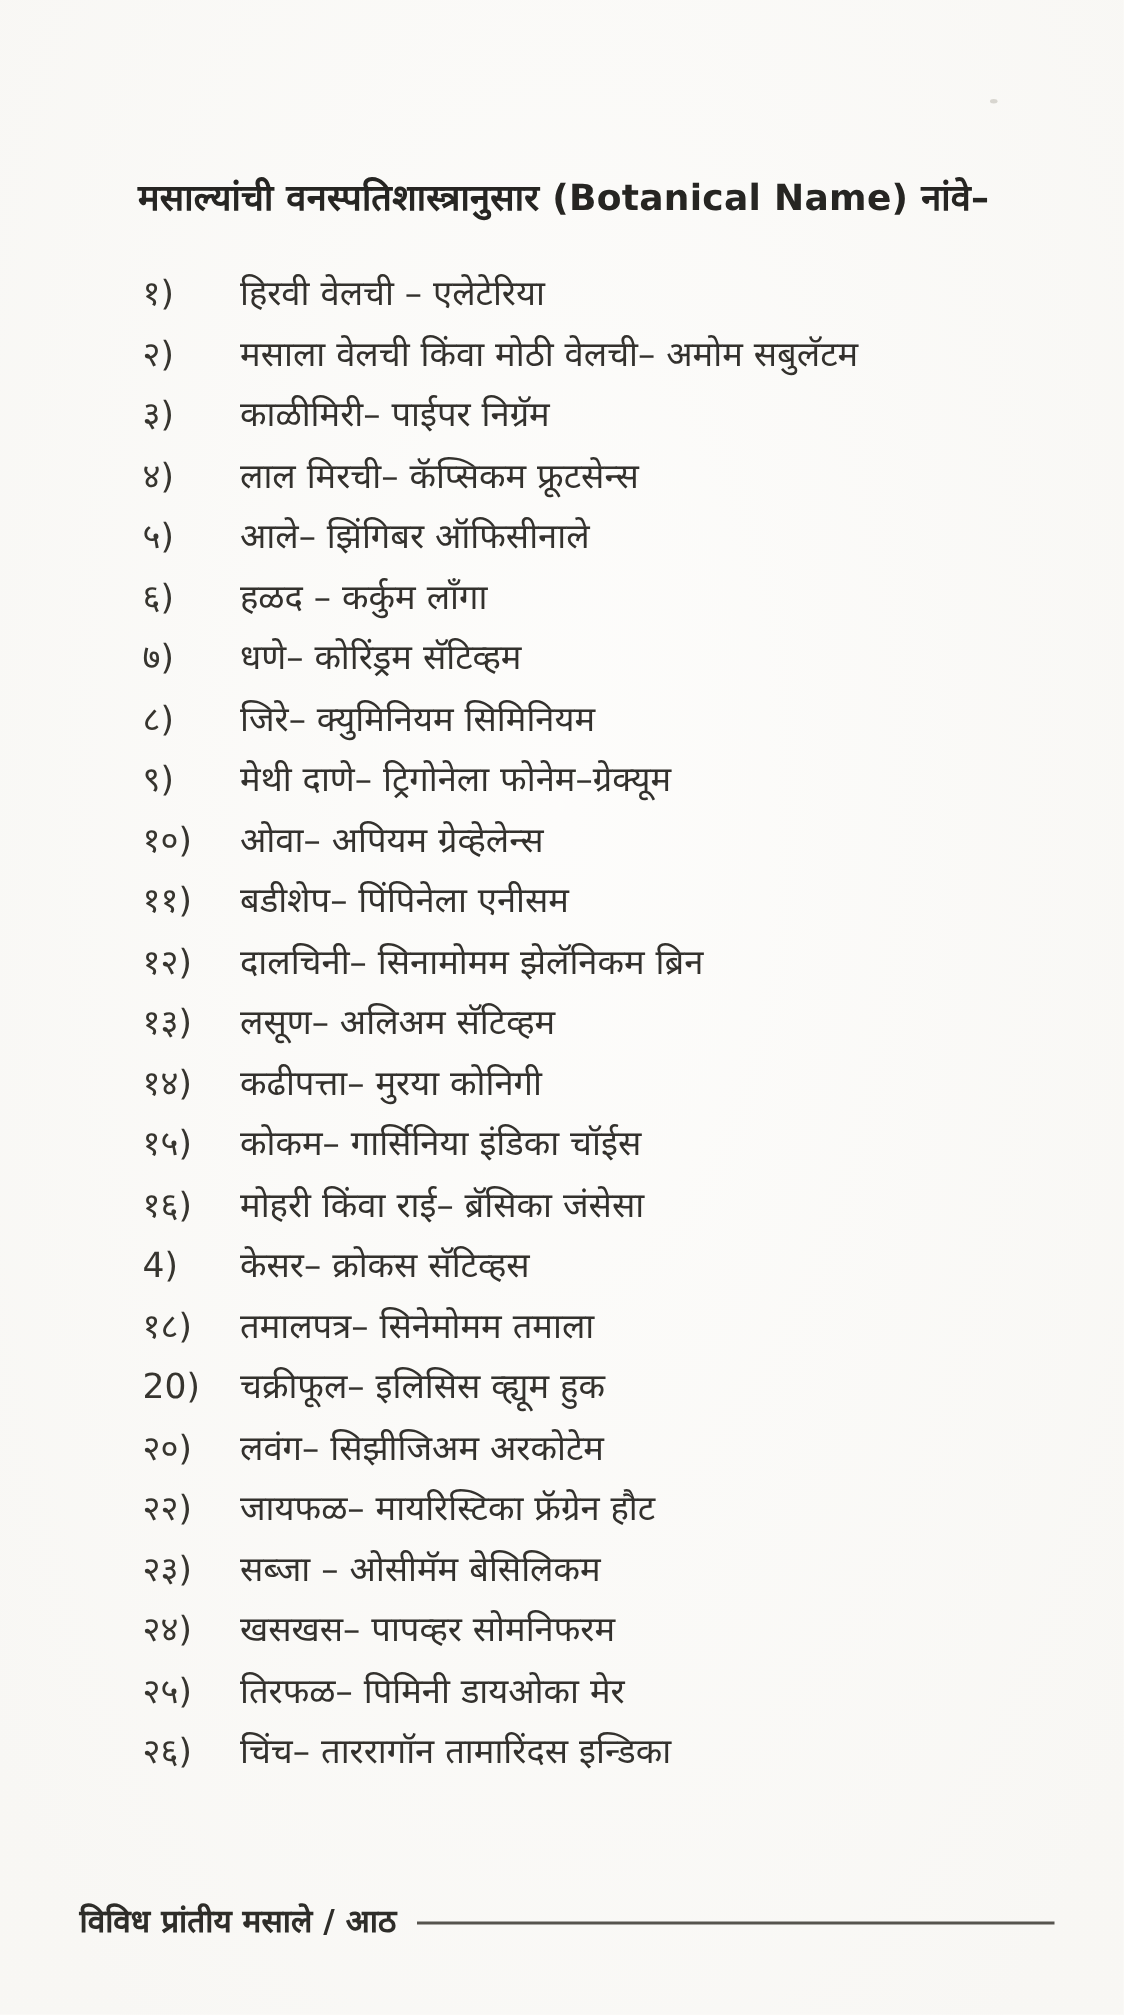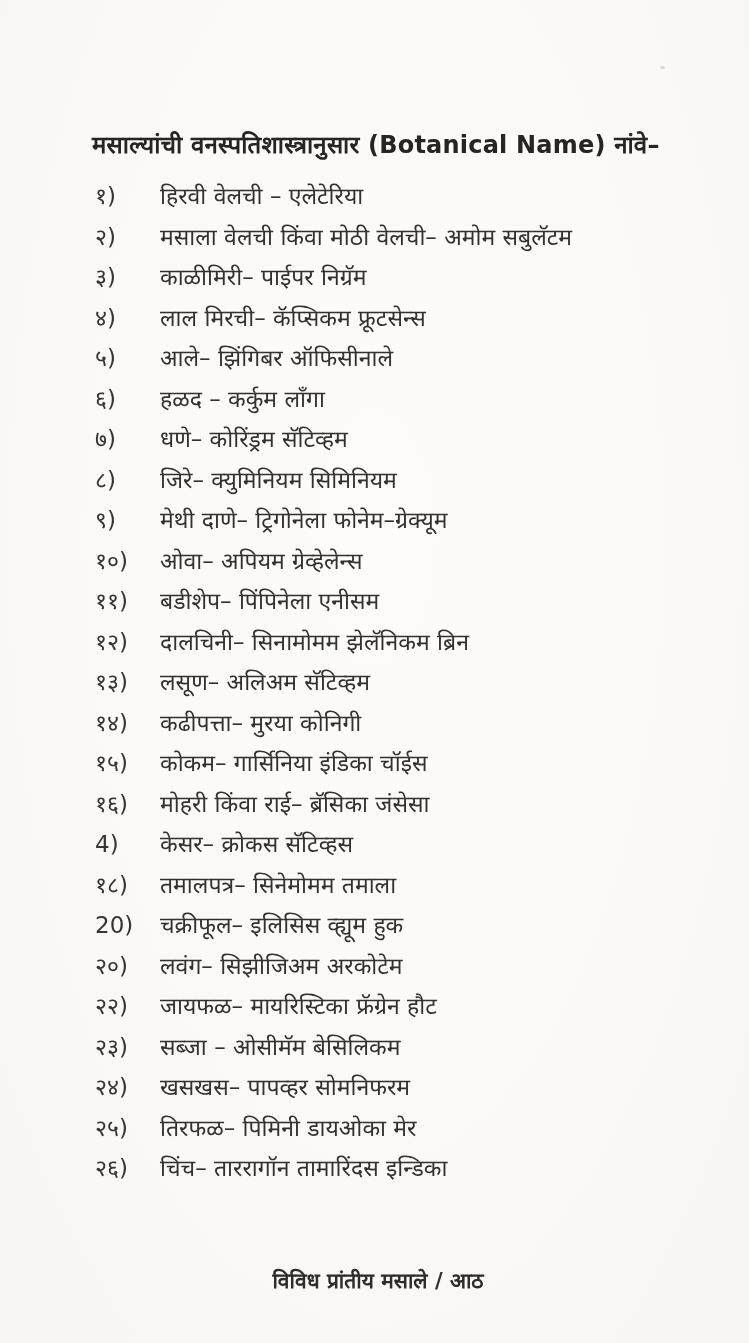--- a/index.html
+++ b/index.html
@@ -17,21 +17,21 @@
   }
   .page {
     position: absolute;
     inset: 0;
     background:
       radial-gradient(ellipse at 50% 40%, rgba(255,255,255,0.5), rgba(0,0,0,0.012) 90%),
       #fbfaf7;
   }
   .title {
     position: absolute;
-    top: 113px;
+    top: 100px;
     left: 92px;
     right: 40px;
     font-size: 24px;
     font-weight: bold;
     color: #262522;
     line-height: 32px;
     letter-spacing: 0.2px;
   }
   .list {
     position: absolute;
@@ -57,21 +57,20 @@
   .footer {
     position: absolute;
     top: 1266px;
     left: 53px;
     right: 46px;
     display: flex;
     align-items: center;
     font-size: 21px;
     font-weight: bold;
     color: #2e2d29;
-    flex-direction: column;
   }
   .footer .rule {
     flex: 1;
     height: 0;
     border-top: 2px solid #56544e;
     margin-left: 14px;
     margin-top: 3px;
   }
   .speck {
     position: absolute;

